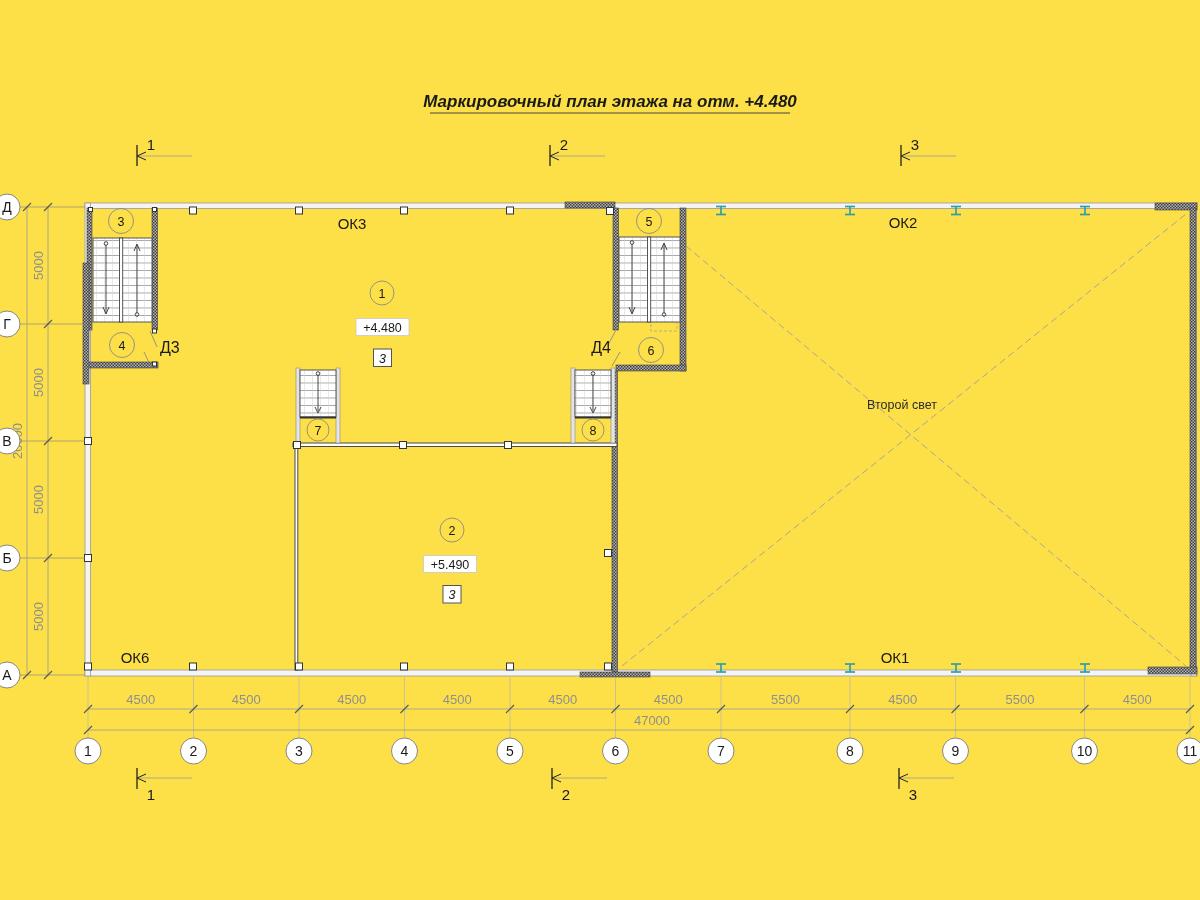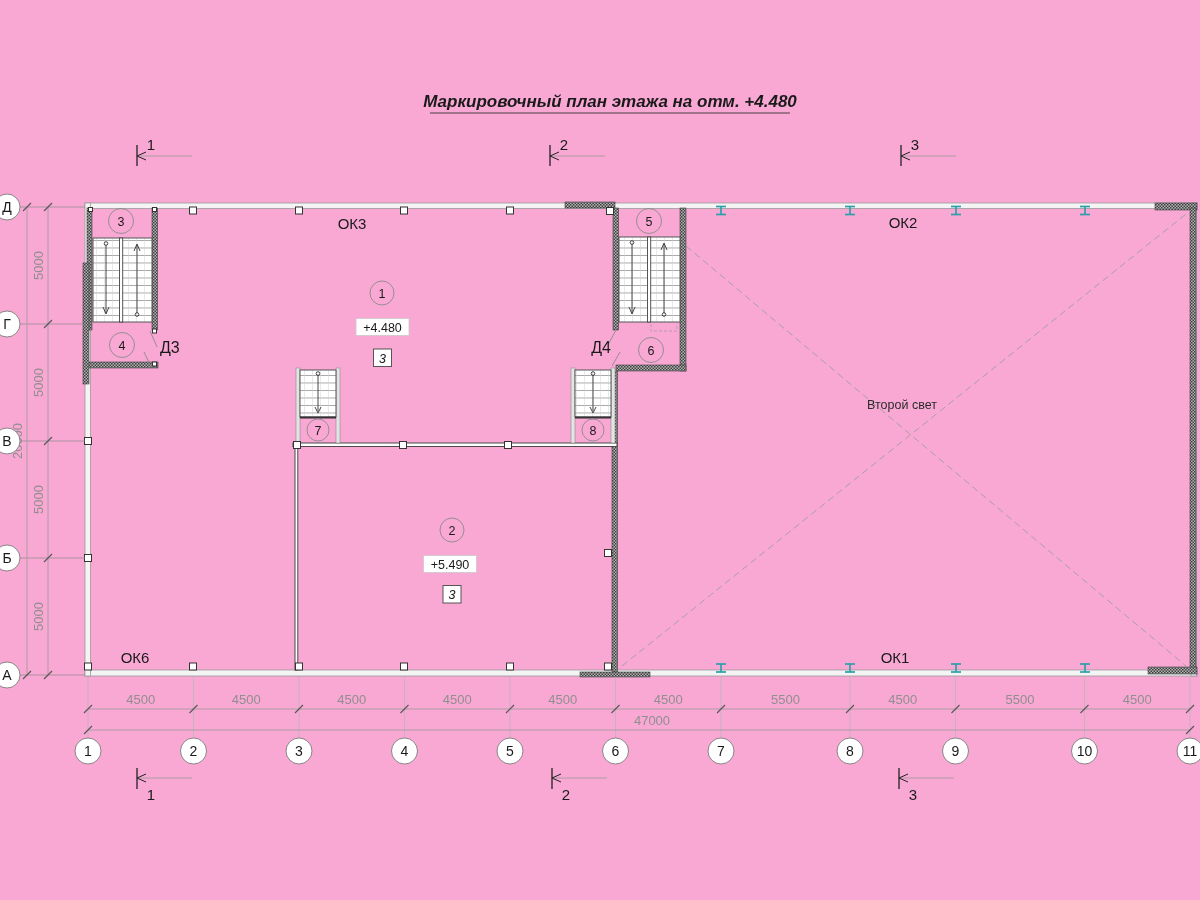--- a/index.html
+++ b/index.html
@@ -1,16 +1,16 @@
 <!DOCTYPE html>
 <html><head>
 <meta charset="utf-8">
 <style>
   html,body{margin:0;padding:0;background:#fff;}
-  #canvas{position:relative;width:1200px;height:900px;background:#f9a8d4;overflow:hidden;}
+  #canvas{position:relative;width:1200px;height:900px;background:#fde047;overflow:hidden;}
   svg{position:absolute;left:0;top:0;}
   text{font-family:"Liberation Sans", sans-serif;fill:#1a1a1a;}
   .title-text{font-size:17px;font-style:italic;font-weight:bold;}
   .dim-text{fill:#8f8f8f;font-size:13px;}
   .axis-num{font-size:14px;}
   .axis-letter{font-size:14px;}
   .win-label{font-size:15px;}
   .door-label{font-size:16px;}
   .sec-num{font-size:15px;}
   .room-num{font-size:12.5px;}

